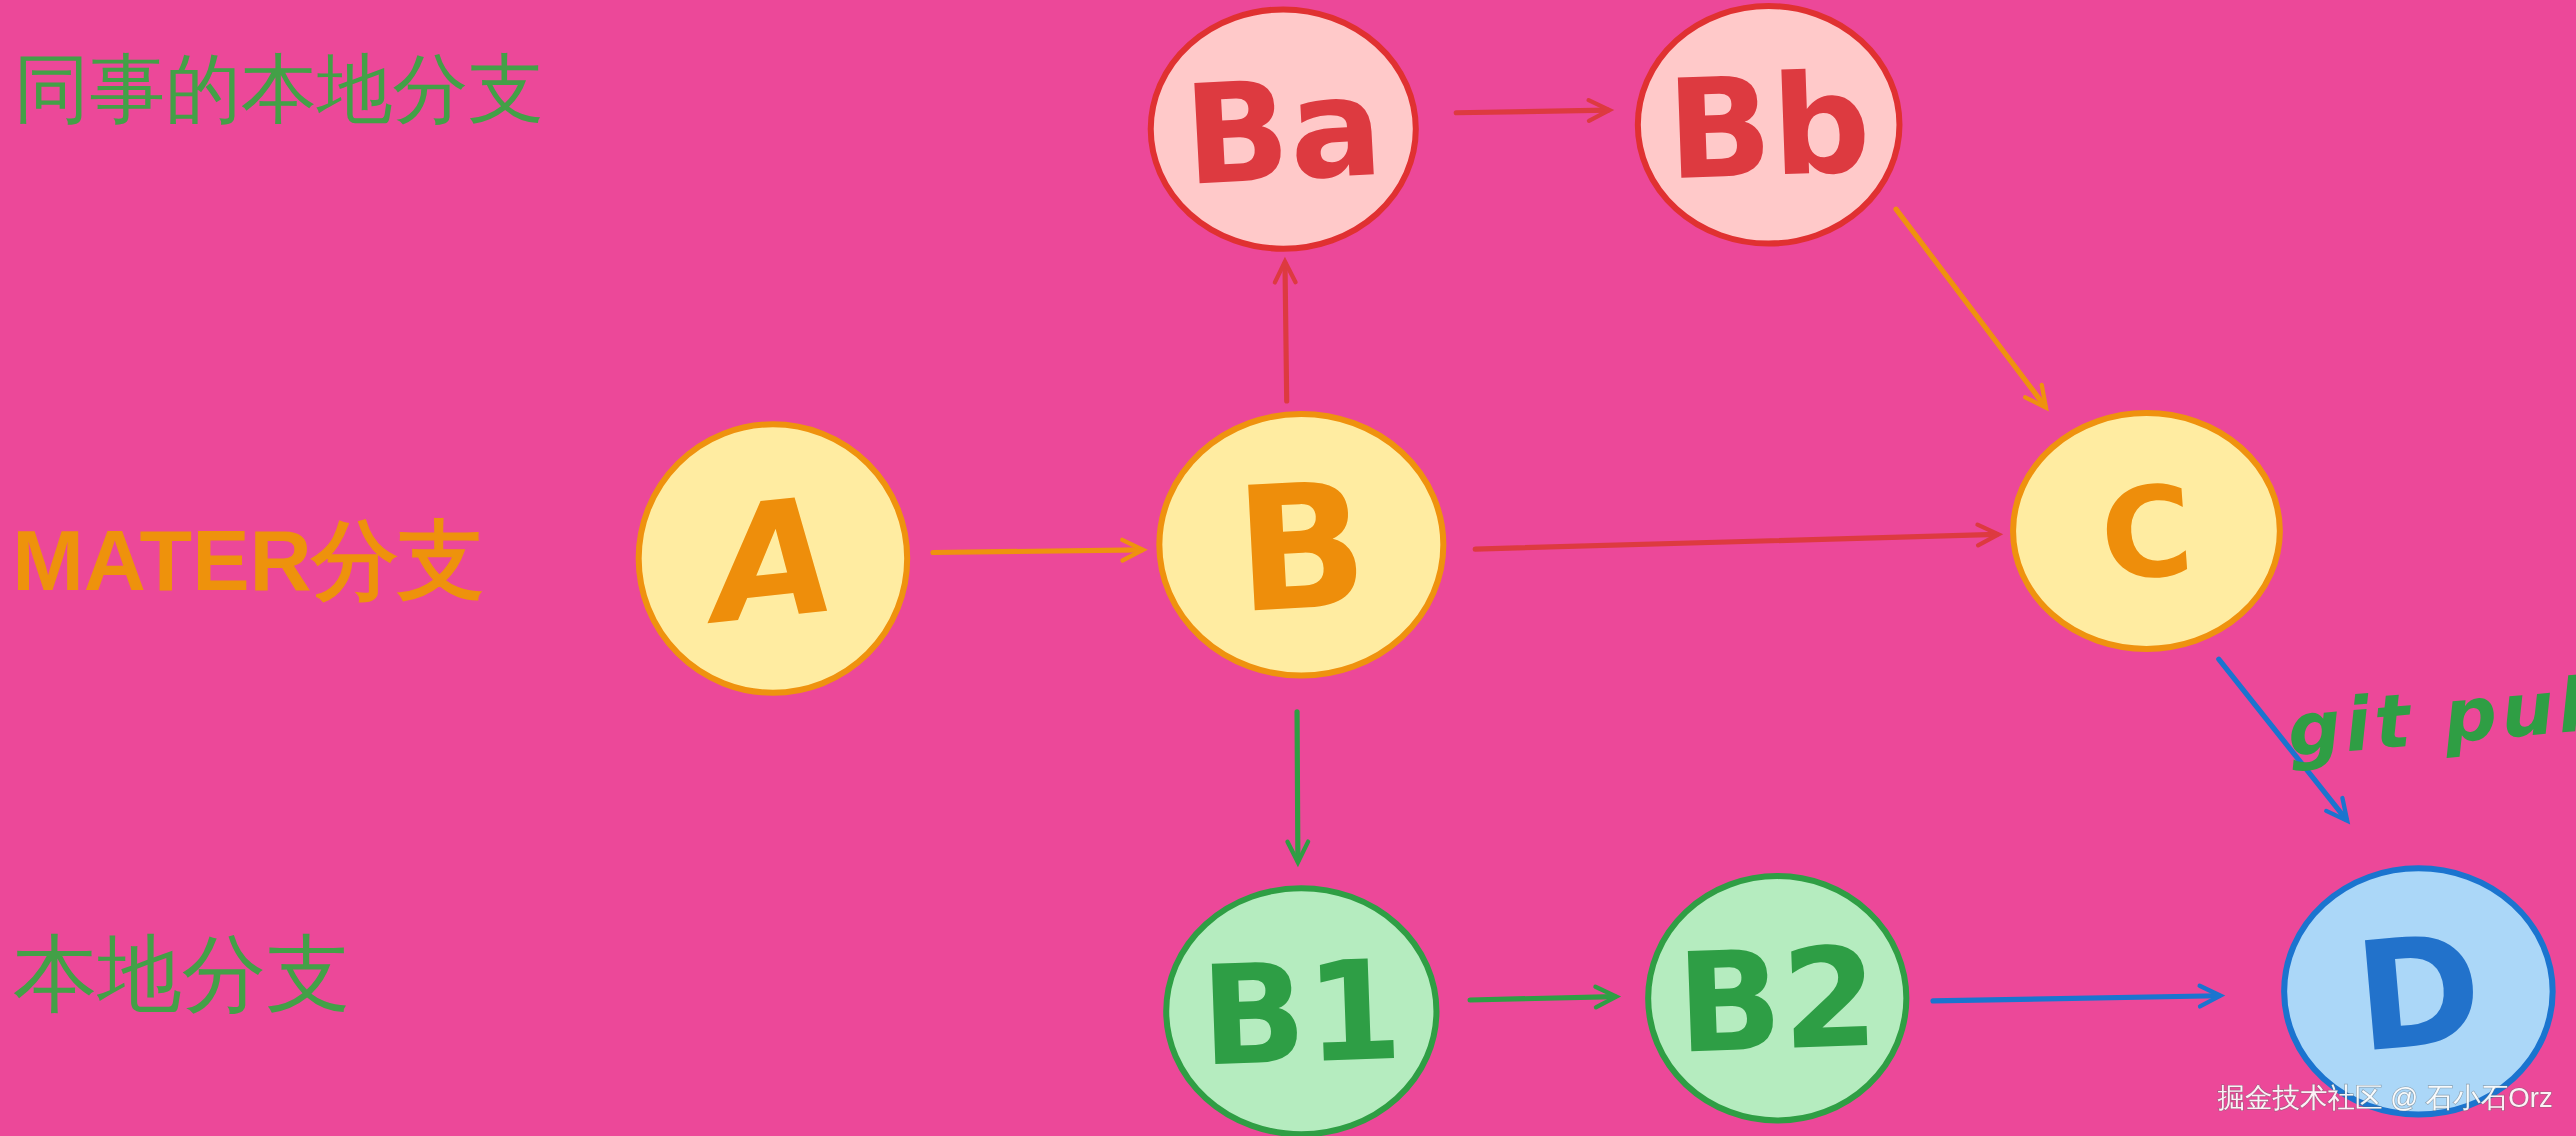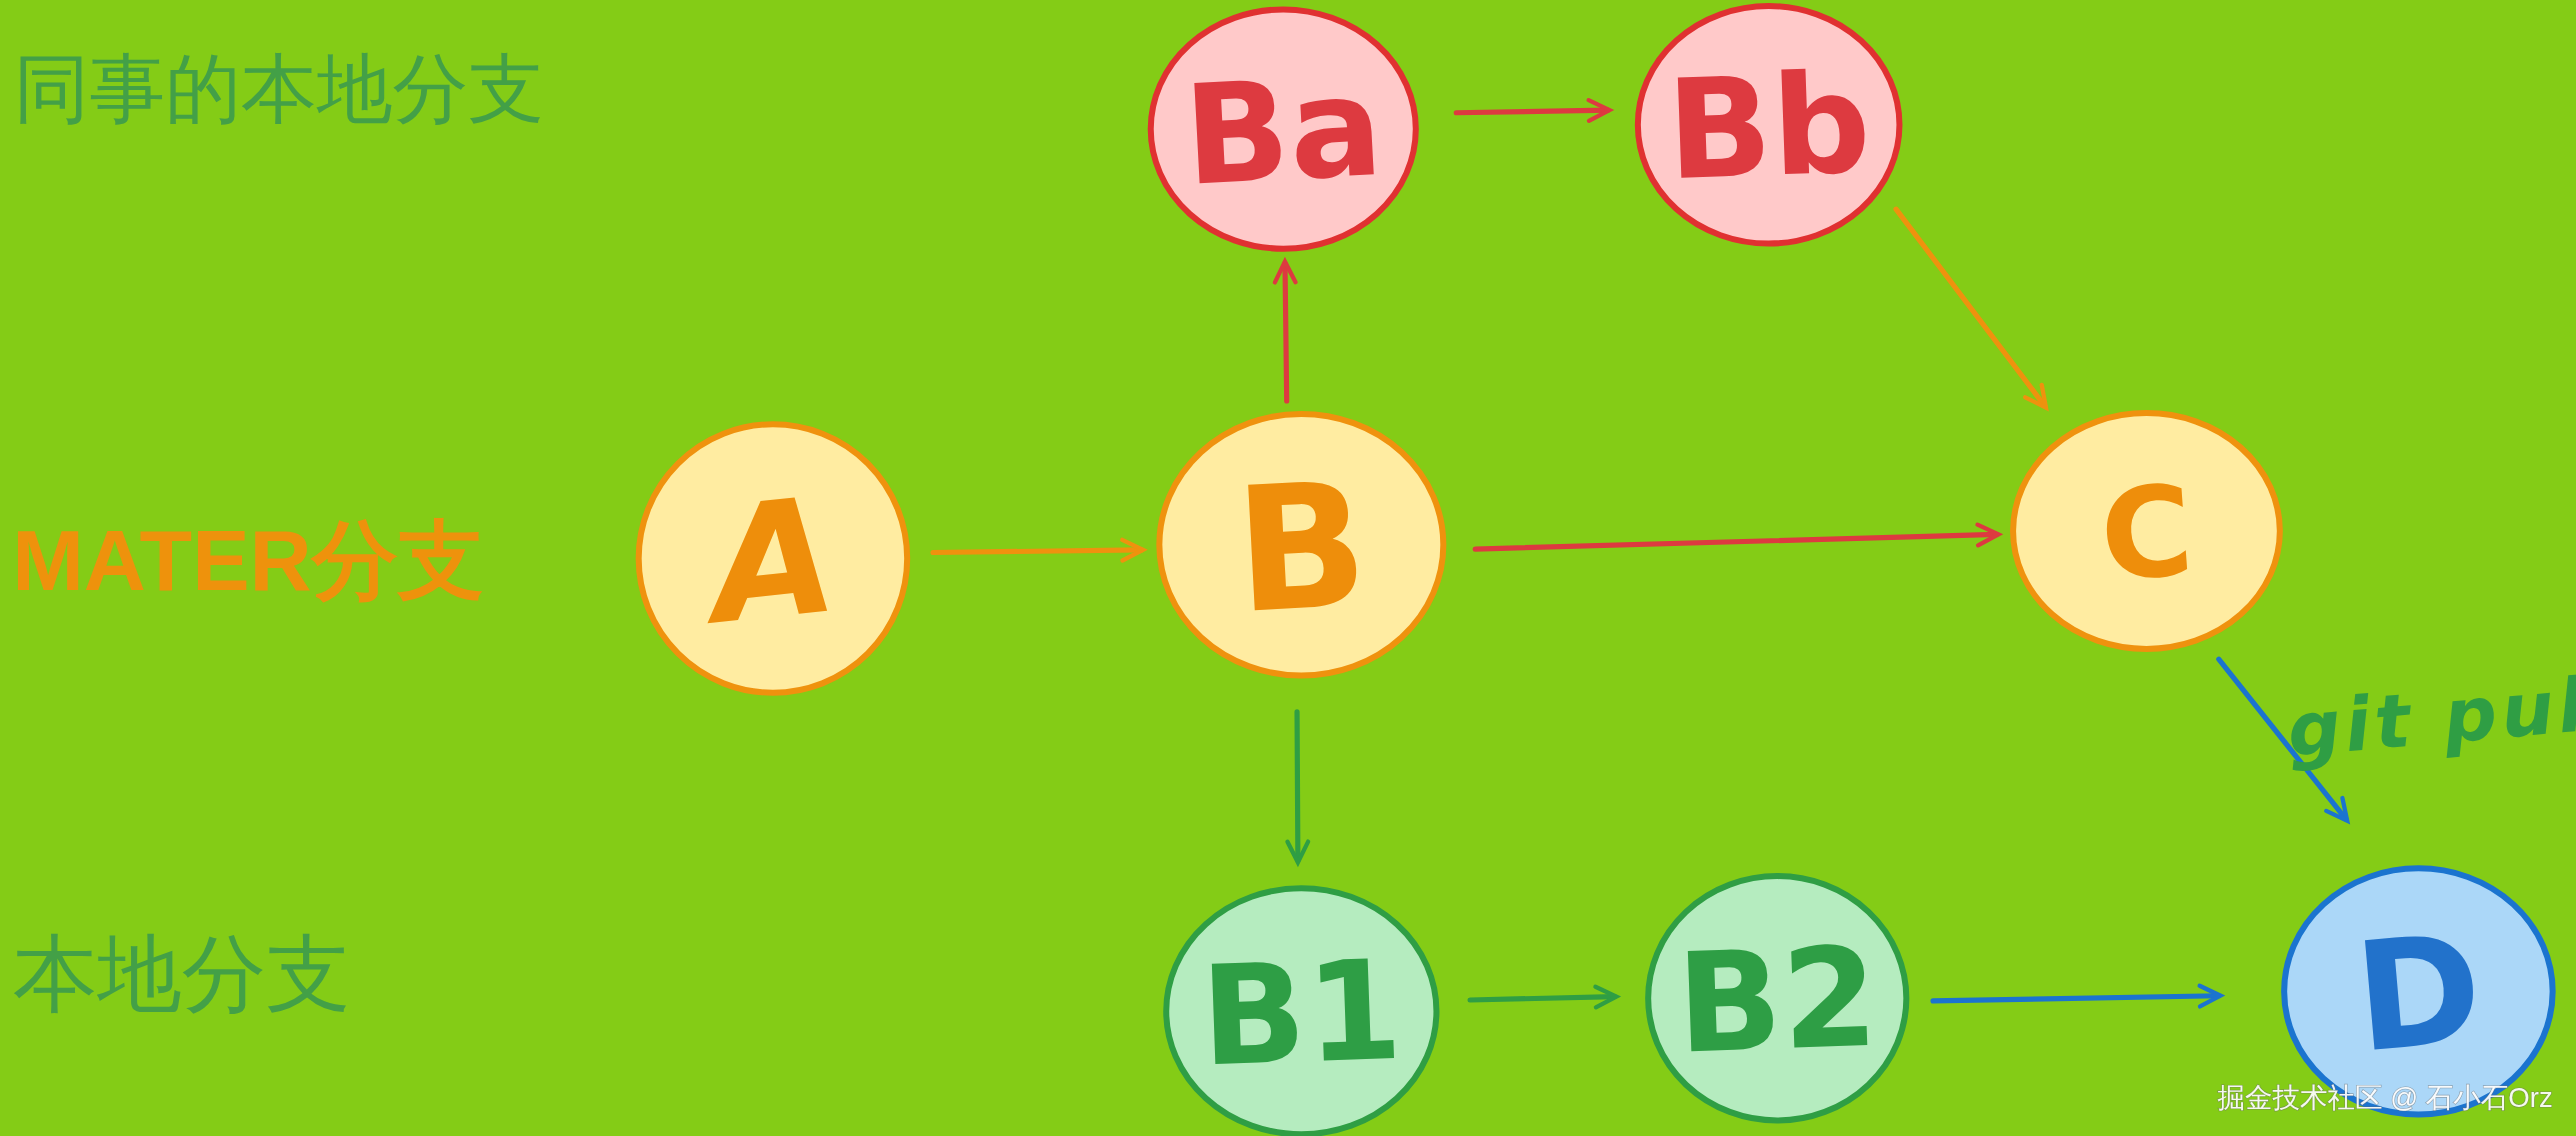--- a/index.html
+++ b/index.html
@@ -5,21 +5,21 @@
   html, body {
     margin: 0;
     padding: 0;
     background: #eef0f2;
     font-family: "Liberation Sans", sans-serif;
   }
   .stage {
     position: relative;
     width: 2576px;
     height: 1136px;
-    background: #84cc16;
+    background: #ec4899;
     overflow: hidden;
   }
   svg { display: block; }
 
   
   .node        { stroke-width: 7; }
   .node-red    { fill: #ffc9c9; stroke: #e03131; }
   .node-yellow { fill: #ffeca1; stroke: #ef920e; }
   .node-green  { fill: #b5ecbf; stroke: #2f9e44; }
   .node-blue   { fill: #abd7f8; stroke: #1b74cf; }

